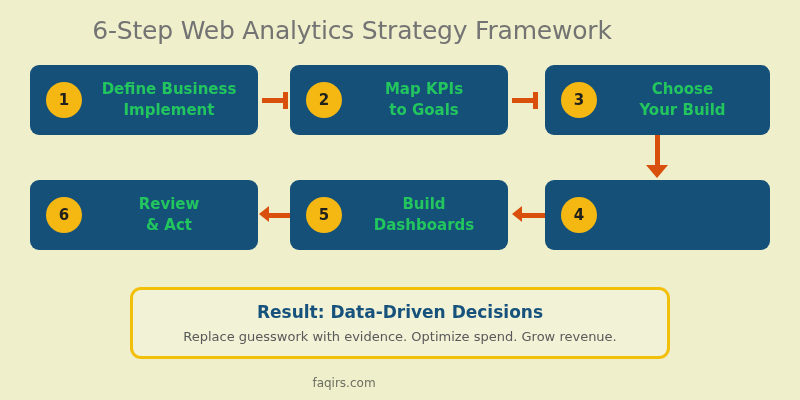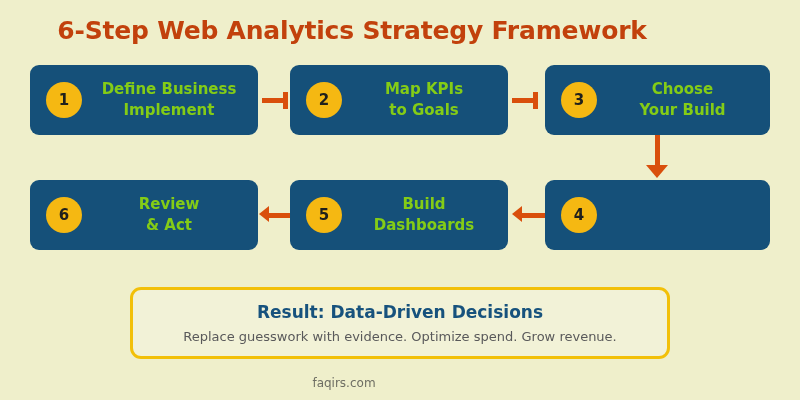--- a/index.html
+++ b/index.html
@@ -20,22 +20,22 @@
   }
 
   
   .title {
     position: absolute;
     left: 0;
     top: 16px;
     width: 704px;
     text-align: center;
     font-size: 25px;
-    font-weight: bold;
-    color: #c2410c;
+    font-weight: normal;
+    color: #737373;
     letter-spacing: -0.2px;
     font-family: "DejaVu Sans", sans-serif;
   }
 
   
   .step-box {
     position: absolute;
     height: 70px;
     background: #155079;
     border-radius: 9px;
@@ -60,21 +60,21 @@
   .step-label {
     position: absolute;
     left: 58px;
     right: 8px;
     top: 0;
     height: 70px;
     display: flex;
     flex-direction: column;
     align-items: center;
     justify-content: center;
-    color: #84cc16;
+    color: #22c55e;
     font-size: 15px;
     font-weight: bold;
     line-height: 1.38;
     text-align: center;
   }
 
   
   .h-conn {
     position: absolute;
     height: 5px;

